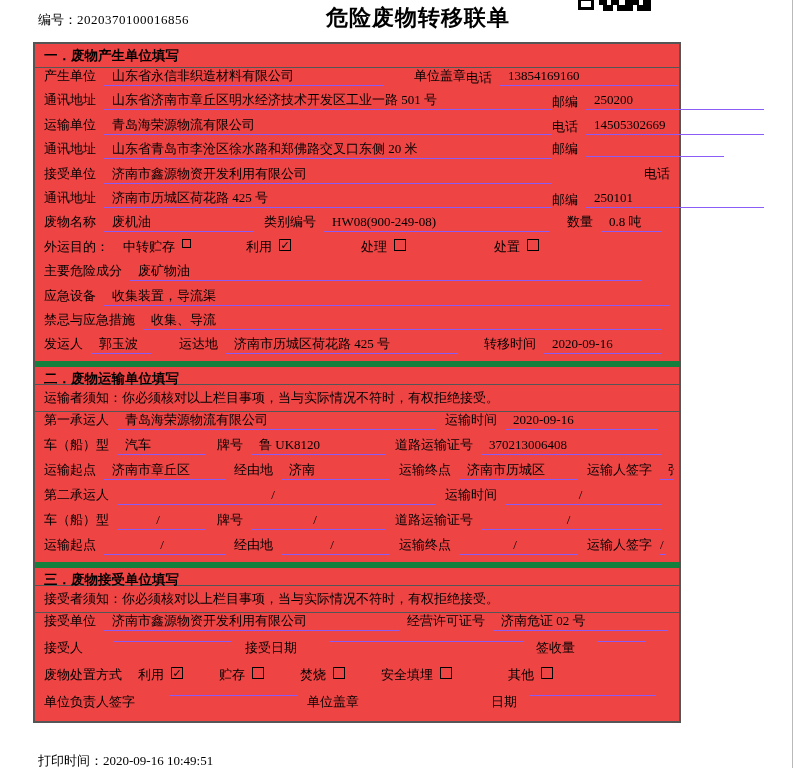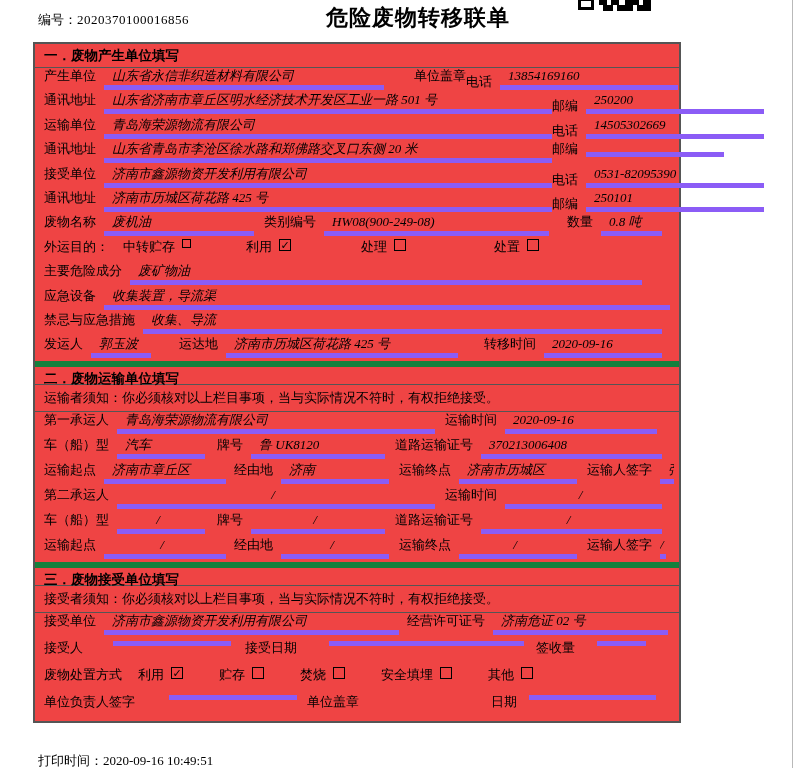--- a/index.html
+++ b/index.html
@@ -45,26 +45,25 @@
   .notice { height: 27px; line-height: 26px; padding: 0 9px; border-bottom: 1px solid #555; white-space: nowrap; }
   .row {
     display: flex; align-items: flex-start;
     padding: 0 9px 4px 9px; line-height: 16px; white-space: nowrap;
   }
   .h1 { height: 24.4px; }  
   .h2 { height: 25px; }    
   .h3 { height: 27px; }    
   .lb { flex: 0 0 auto; }
   .v {
-    border-bottom: 5px solid #8b5cf6;
+    border-bottom: 1px solid #8b5cf6;
     padding: 0 6px 1px 8px;
     margin-left: 8px;
     overflow: hidden;
     flex: 0 0 auto;
-    font-style: italic;
   }
   .v.grow { flex: 1 1 auto; }
   .v.c { text-align: center; padding-left: 0; }
   .rgrp { margin-left: auto; display: flex; align-items: flex-end; }
   .rgrp .v { width: 178px; }
   .cbox {
     display: inline-block; width: 12px; height: 12px;
     border: 1px solid #000; margin-left: 7px;
     font-size: 11px; line-height: 11px; text-align: center;
     overflow: hidden; flex: 0 0 auto;
@@ -129,21 +128,20 @@
       <span class="lb">邮编</span>
       <span class="v" style="width:138px;margin-right:40px"></span>
     </span>
   </div>
 
   <div class="row h1">
     <span class="lb">接受单位</span>
     <span class="v" style="width:448px">济南市鑫源物资开发利用有限公司</span>
     <span class="rgrp">
       <span class="lb">电话</span>
-      <span class="v">0531-82095390</span>
     </span>
   </div>
 
   <div class="row h1">
     <span class="lb">通讯地址</span>
     <span class="v" style="width:448px">济南市历城区荷花路 425 号</span>
     <span class="rgrp">
       <span class="lb">邮编</span>
       <span class="v">250101</span>
     </span>
@@ -274,21 +272,21 @@
   <div class="row h3">
     <span class="lb">废物处置方式</span>
     <span class="lb" style="margin-left:16px">利用</span>
     <span class="cbox">✓</span>
     <span class="lb" style="margin-left:36px">贮存</span>
     <span class="cbox"></span>
     <span class="lb" style="margin-left:36px">焚烧</span>
     <span class="cbox"></span>
     <span class="lb" style="margin-left:36px">安全填埋</span>
     <span class="cbox"></span>
-    <span class="lb" style="margin-left:36px">其他</span>
+    <span class="lb" style="margin-left:56px">其他</span>
     <span class="cbox"></span>
   </div>
 
   <div class="row h3">
     <span class="lb">单位负责人签字</span>
     <span class="v" style="width:128px;margin-left:34px"></span>
     <span class="lb" style="margin-left:10px">单位盖章</span>
     <span class="lb" style="margin-left:132px">日期</span>
     <span class="v grow" style="margin-left:12px;margin-right:14px"></span>
   </div>

